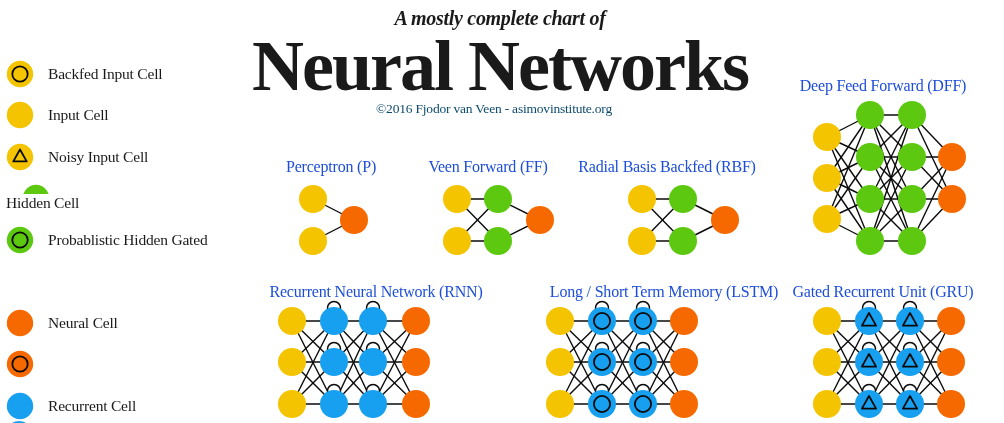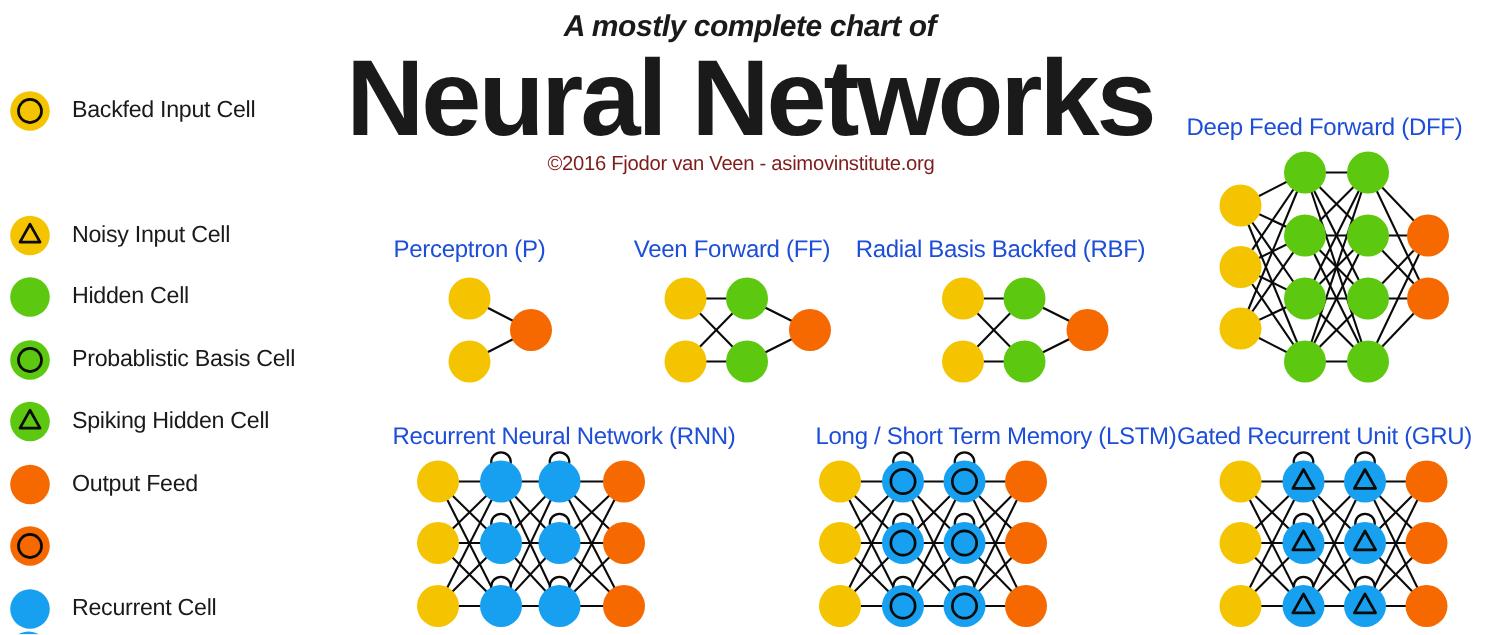--- a/index.html
+++ b/index.html
@@ -1,23 +1,23 @@
 <!DOCTYPE html>
 <html><head>
 <meta charset="utf-8">
 <style>
   html,body{margin:0;padding:0;background:#fff;}
   #page{
     position:relative;width:1004px;height:423px;overflow:hidden;background:#ffffff;
-    font-family:Liberation Sans, sans-serif;color:#1a1a1a;
+    font-family:Liberation Serif, serif;color:#1a1a1a;
   }
   #header{position:absolute;left:230px;top:0;width:540px;height:130px;text-align:center;}
   .subtitle{position:absolute;top:7px;left:0;right:0;font-style:italic;font-size:20px;font-weight:bold;letter-spacing:-.3px;}
   .main-title{position:absolute;top:30px;left:0;right:0;font-size:72px;font-weight:bold;letter-spacing:-2px;line-height:1.0;}
-  .copyright{position:absolute;top:101px;left:0;right:12px;font-size:13.5px;letter-spacing:-.2px;color:#7f1d1d;}
+  .copyright{position:absolute;top:101px;left:0;right:12px;font-size:13.5px;letter-spacing:-.2px;color:#0c4a6e;}
   #legend{position:absolute;left:0;top:0;width:250px;height:423px;}
   .legend-item{position:absolute;left:6px;display:flex;align-items:center;height:28px;}
   .legend-item svg{display:block;margin-right:14px;}
   .legend-label{font-size:15.5px;letter-spacing:-.2px;white-space:nowrap;}
   #net-canvas{position:absolute;left:0;top:0;}
   .net-title{position:absolute;transform:translate(-50%,-50%);font-size:16px;letter-spacing:-.2px;white-space:nowrap;color:#1d4ed8;}
 </style>
 </head>
 <body>
 
@@ -30,52 +30,51 @@
   </div>
 
   <div id="legend">
       <div class="legend-item" style="top: 59.5px;">
         <svg width="28" height="28">
           <circle cx="14" cy="14" r="13.2" fill="#F5C400"></circle>
           <circle cx="14" cy="14" r="7.7" fill="none" stroke="#0a0a0a" stroke-width="1.8"></circle>
         </svg>
         <span class="legend-label">Backfed Input Cell</span>
       </div>
+      <div class="legend-item" style="top: 101px;">
+        <svg width="28" height="28">
+          <circle cx="14" cy="14" r="13.2" fill="#F5C400"></circle>
+        </svg>
+        <span class="legend-label">Input Cell</span>
+      </div>
       <div class="legend-item" style="top: 142.5px;">
         <svg width="28" height="28">
           <circle cx="14" cy="14" r="13.2" fill="#F5C400"></circle>
           <path d="M 14 6.5 L 20.7 18.4 L 7.3 18.4 Z" fill="none" stroke="#0a0a0a" stroke-width="1.8" stroke-linejoin="round"></path>
         </svg>
         <span class="legend-label">Noisy Input Cell</span>
       </div>
-      <div class="legend-item" style="top: 184px;">
+      <div class="legend-item" style="top: 184px; flex-direction: column;">
         <svg width="28" height="28">
           <circle cx="14" cy="14" r="13.2" fill="#5CC80F"></circle>
         </svg>
         <span class="legend-label">Hidden Cell</span>
       </div>
       <div class="legend-item" style="top: 225.5px;">
         <svg width="28" height="28">
           <circle cx="14" cy="14" r="13.2" fill="#5CC80F"></circle>
           <circle cx="14" cy="14" r="7.7" fill="none" stroke="#0a0a0a" stroke-width="1.8"></circle>
         </svg>
-        <span class="legend-label">Probablistic Basis Cell</span>
-      </div>
-      <div class="legend-item" style="top: 267px;">
-        <svg width="28" height="28">
-          <circle cx="14" cy="14" r="13.2" fill="#5CC80F"></circle>
-          <path d="M 14 6.5 L 20.7 18.4 L 7.3 18.4 Z" fill="none" stroke="#0a0a0a" stroke-width="1.8" stroke-linejoin="round"></path>
-        </svg>
-        <span class="legend-label">Spiking Hidden Cell</span>
+        <span class="legend-label">Probablistic Hidden Gated</span>
       </div>
       <div class="legend-item" style="top: 308.5px;">
         <svg width="28" height="28">
           <circle cx="14" cy="14" r="13.2" fill="#F56900"></circle>
         </svg>
-        <span class="legend-label">Output Feed</span>
+        <span class="legend-label">Neural Cell</span>
       </div>
       <div class="legend-item" style="top: 350px;">
         <svg width="28" height="28">
           <circle cx="14" cy="14" r="13.2" fill="#F56900"></circle>
           <circle cx="14" cy="14" r="7.7" fill="none" stroke="#0a0a0a" stroke-width="1.8"></circle>
         </svg>
       </div>
       <div class="legend-item" style="top: 391.5px;">
         <svg width="28" height="28">
           <circle cx="14" cy="14" r="13.2" fill="#18A0F0"></circle>
@@ -319,21 +318,21 @@
         <circle cx="910" cy="404" r="14" fill="#18A0F0"></circle>
         <path d="M 910 396.0 L 917.1 408.6 L 902.9 408.6 Z" fill="none" stroke="#0a0a0a" stroke-width="1.8" stroke-linejoin="round"></path>
         <circle cx="951" cy="321" r="14" fill="#F56900"></circle>
         <circle cx="951" cy="362" r="14" fill="#F56900"></circle>
         <circle cx="951" cy="404" r="14" fill="#F56900"></circle>
       </g>
       <circle cx="19" cy="434.5" r="13.5" fill="#18A0F0"></circle>
     </svg>
 
   <div id="titles">
-      <div class="net-title" style="left: 313px; top: 167px;">Perceptron (P)</div>
+      <div class="net-title" style="left: 331px; top: 167px;">Perceptron (P)</div>
       <div class="net-title" style="left: 488px; top: 167px;">Veen Forward (FF)</div>
       <div class="net-title" style="left: 667px; top: 167px;">Radial Basis Backfed (RBF)</div>
       <div class="net-title" style="left: 883px; top: 86px;">Deep Feed Forward (DFF)</div>
       <div class="net-title" style="left: 376px; top: 292px;">Recurrent Neural Network (RNN)</div>
       <div class="net-title" style="left: 664px; top: 292px;">Long / Short Term Memory (LSTM)</div>
       <div class="net-title" style="left: 883px; top: 292px;">Gated Recurrent Unit (GRU)</div>
     </div>
 
 </div>
 

